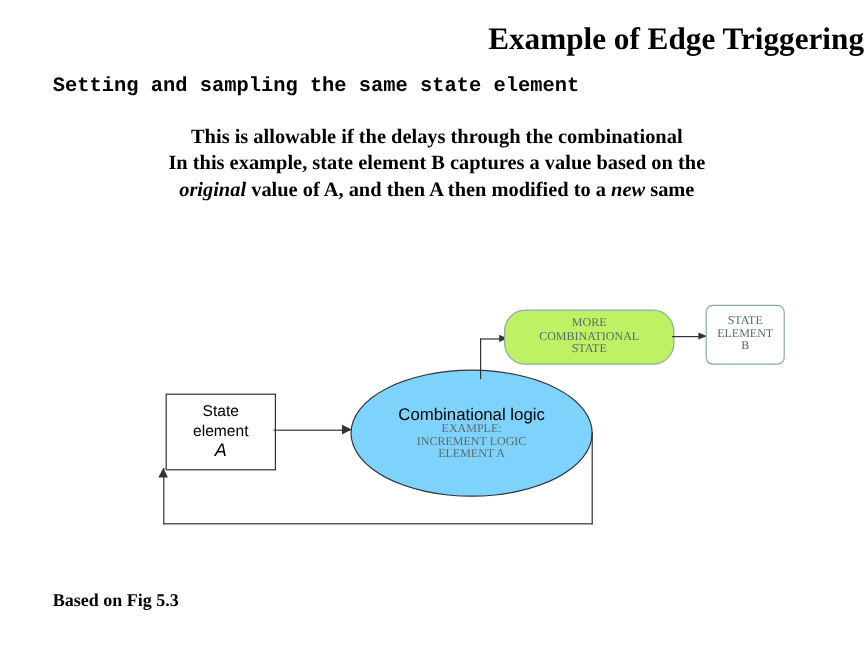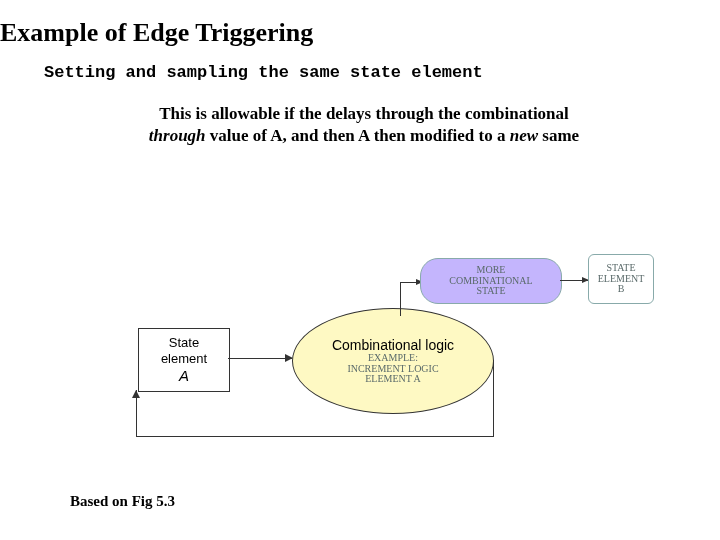--- a/index.html
+++ b/index.html
@@ -7,21 +7,21 @@
     padding: 0;
     width: 720px;
     height: 540px;
     background: #fff;
     font-family: "Times New Roman", Times, serif;
     color: #000;
     position: relative;
     overflow: hidden;
   }
   .title {
-    text-align: left;
+    text-align: right;
     font-size: 26px;
     font-weight: bold;
     margin-top: 18px;
   }
   .intro {
     margin: 14px 0 0 44px;
     font-size: 17px;
     font-weight: bold;
     line-height: 1.25;
     font-family: Liberation Mono, monospace;
@@ -34,21 +34,20 @@
     max-width: 640px;
     text-align: center;
   }
   .ital { font-style: italic; }
   .footer {
     position: absolute;
     left: 44px;
     bottom: 30px;
     font-size: 15px;
     font-weight: bold;
-    margin-left: 26px;
   }
   .diagram {
     position: absolute;
     left: 110px;
     top: 262px;
     width: 560px;
     height: 200px;
   }
   .box-state {
     position: absolute;
@@ -62,40 +61,40 @@
     line-height: 1.2;
     display: flex; flex-direction: column; align-items: center; justify-content: center;
   }
   .box-state .sub { font-style: italic; font-size: 15px; }
   .oval-comb {
     position: absolute;
     left: 182px; top: 46px;
     width: 200px; height: 104px;
     border: 1px solid #333;
     border-radius: 50%;
-    background: #fef9c3;
+    background: #7dd3fc;
     font-family: Arial, Helvetica, sans-serif;
     font-size: 14px;
     text-align: center;
     display: flex; flex-direction: column; align-items: center; justify-content: center;
   }
   .hand {
     font-family: "Comic Sans MS", "Segoe Script", cursive;
     font-size: 10px;
     color: #5a6a6a;
     text-align: center;
     line-height: 1.05;
   }
   .cloud1 {
     position: absolute;
     left: 310px; top: -4px;
     width: 140px; height: 44px;
     border: 1px solid #8aa;
     border-radius: 18px;
-    background: #c4b5fd;
+    background: #bef264;
     display: flex; align-items: center; justify-content: center;
   }
   .cloud2 {
     position: absolute;
     left: 478px; top: -8px;
     width: 64px; height: 48px;
     border: 1px solid #8aa;
     border-radius: 6px;
     background: #fff;
     display: flex; align-items: center; justify-content: center;
@@ -170,22 +169,23 @@
 <body>
 
 <div class="title">Example of Edge Triggering</div>
 
 <div class="intro">
   <div>Setting and sampling the same state element</div>
 </div>
 
 <div class="body">
   <div>This is allowable if the delays through the combinational</div>
+  <div>In this example, state element B captures a value based on the</div>
   <div>
-    <span class="ital">through</span><span> value of A, and then A then modified to a </span><span class="ital">new</span><span> same</span>
+    <span class="ital">original</span><span> value of A, and then A then modified to a </span><span class="ital">new</span><span> same</span>
   </div>
 </div>
 
 <div class="diagram">
   <div class="box-state">
     <div>State</div>
     <div>element</div>
     <div class="sub">A</div>
   </div>
 

